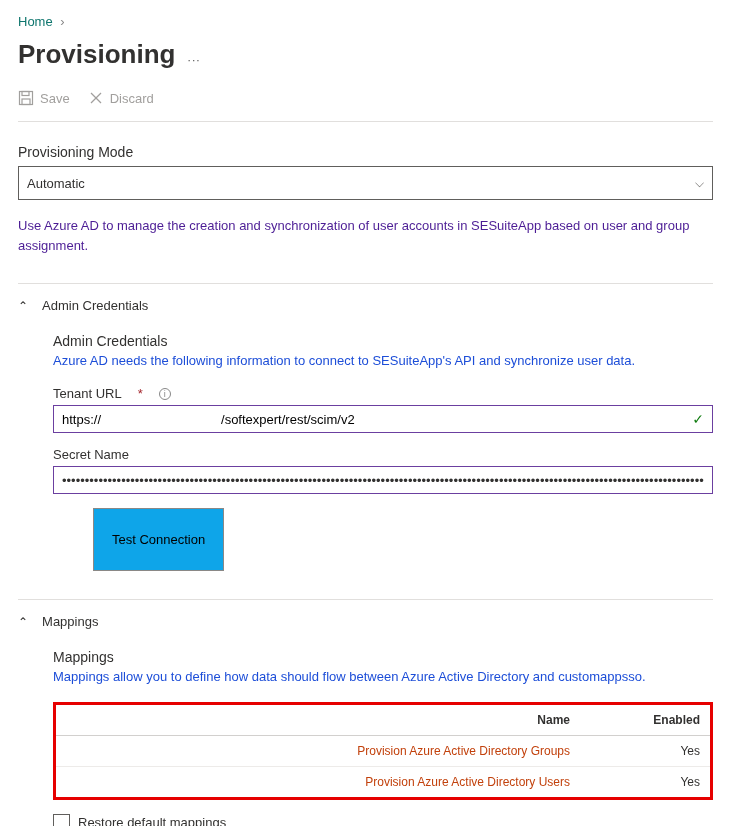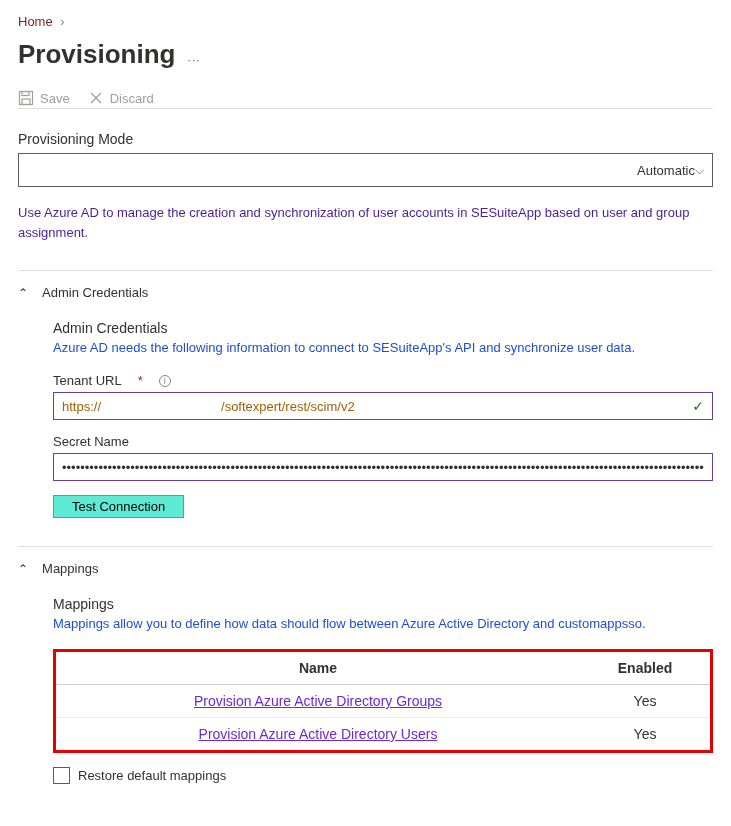--- a/index.html
+++ b/index.html
@@ -6,55 +6,55 @@
   body {
     font-family: "Segoe UI", -apple-system, Arial, sans-serif;
     font-size: 13px;
     color: #323130;
     margin: 0;
     padding: 14px 18px;
     background: #fff;
     width: 731px;
   }
   .breadcrumb { font-size: 13px; margin-bottom: 6px; }
-  .breadcrumb a { color: #7f1d1d; text-decoration: none; }
+  .breadcrumb a { color: #0f766e; text-decoration: none; }
   .breadcrumb .sep { color: #888; margin-left: 4px; }
   h1 { font-size: 26px; font-weight: 600; margin: 4px 0 20px 0; display:inline-block;}
   .more-btn { display:inline-block; color:#666; margin-left:8px; vertical-align: middle; cursor:pointer;}
-  .toolbar { display:flex; gap:18px; padding-bottom:2px; border-bottom:1px solid #e1dfdd; margin-bottom:22px;}
+  .toolbar { display:flex; gap:18px; padding-bottom:15px; border-bottom:1px solid #e1dfdd; margin-bottom:22px;}
   .tool-btn { display:flex; align-items:center; gap:6px; color:#a19f9d; cursor:pointer; }
   .tool-btn svg { width:16px; height:16px; }
   .section-label { font-size:14px; margin-bottom:6px; color:#323130;}
-  .select-box { width:100%; border:1px solid #605e5c; height:28px; display:flex; align-items:center; padding:16px 8px; justify-content:flex-end; cursor:pointer;}
+  .select-box { width:100%; border:1px solid #605e5c; height:28px; display:flex; align-items:center; padding:16px 8px; justify-content:space-between; cursor:pointer;}
   .chev-down { font-size:12px; color:#605e5c;}
   .desc { margin:16px 0 28px 0; line-height:1.5; color:#4c1d95;}
   .collapsible { border-top:1px solid #e1dfdd; padding-top:14px; margin-top:6px;}
   .coll-header { display:flex; align-items:center; gap:14px; cursor:pointer; margin-bottom:20px;}
   .coll-header .chev { font-size:12px; }
   .coll-body { padding-left:35px; }
   .subhead { font-size:14px; margin-bottom:4px;}
   .subdesc { font-size:13px; margin-bottom:18px; color:#1d4ed8;}
   .field-label { font-size:13px; margin-bottom:4px; display:flex; align-items:center; gap:16px;}
   .req { color:#a4262c; }
   .info-icon { width:12px;height:12px;border:1px solid #888;border-radius:50%;display:inline-flex;align-items:center;justify-content:center;font-size:9px;color:#888;}
   .input-wrap { border:1px solid #605e5c; height:28px; display:flex; align-items:center; padding:0 8px; width:100%; margin-bottom:14px; position:relative;}
   .input-wrap.valid { border-color:#6b3fa0;}
   .check-icon { color:#107c10; font-size:14px; position:absolute; right:8px;}
-  .btn { border:1px solid #8a8886; background:#5eead4; padding:3px 18px; cursor:pointer; font-size:13px;}
+  .btn { border:1px solid #8a8886; background:#0ea5e9; padding:23px 18px; cursor:pointer; font-size:13px;margin-left:40px;}
   .hl-box { border:3px solid #e60000; padding:0; margin-bottom:14px;}
   table { width:100%; border-collapse:collapse; }
-  th,td { text-align:center; padding:8px 25px; font-size:14px;}
+  th,td { text-align:right; padding:8px 10px; font-size:12px;}
   th { font-weight:600; border-bottom:1px solid #d2d0ce;}
   td { border-bottom:1px solid #edebe9;}
   tbody tr:last-child td { border-bottom:none;}
-  .link { color:#6d28d9; cursor:pointer;text-decoration:underline;}
+  .link { color:#c2410c; cursor:pointer;}
   .checkbox-row { display:flex; align-items:center; gap:8px; margin-top:1px;}
   .checkbox-row .cb { width:17px; height:17px; border:1px solid #605e5c; display:inline-block;}
   .tenant-url-parts { display:flex; gap:0; width:100%; align-items:center; white-space:nowrap;}
-  .tenant-url-parts span { color:#a16207; }
+  .tenant-url-parts span { color:#000000; }
   .tenant-gap { display:inline-block; width:120px;}
 </style>
 </head>
 <body>
 
 
 
 <div class="breadcrumb">
   <a href="#">Home</a>
   <span class="sep">›</span>

